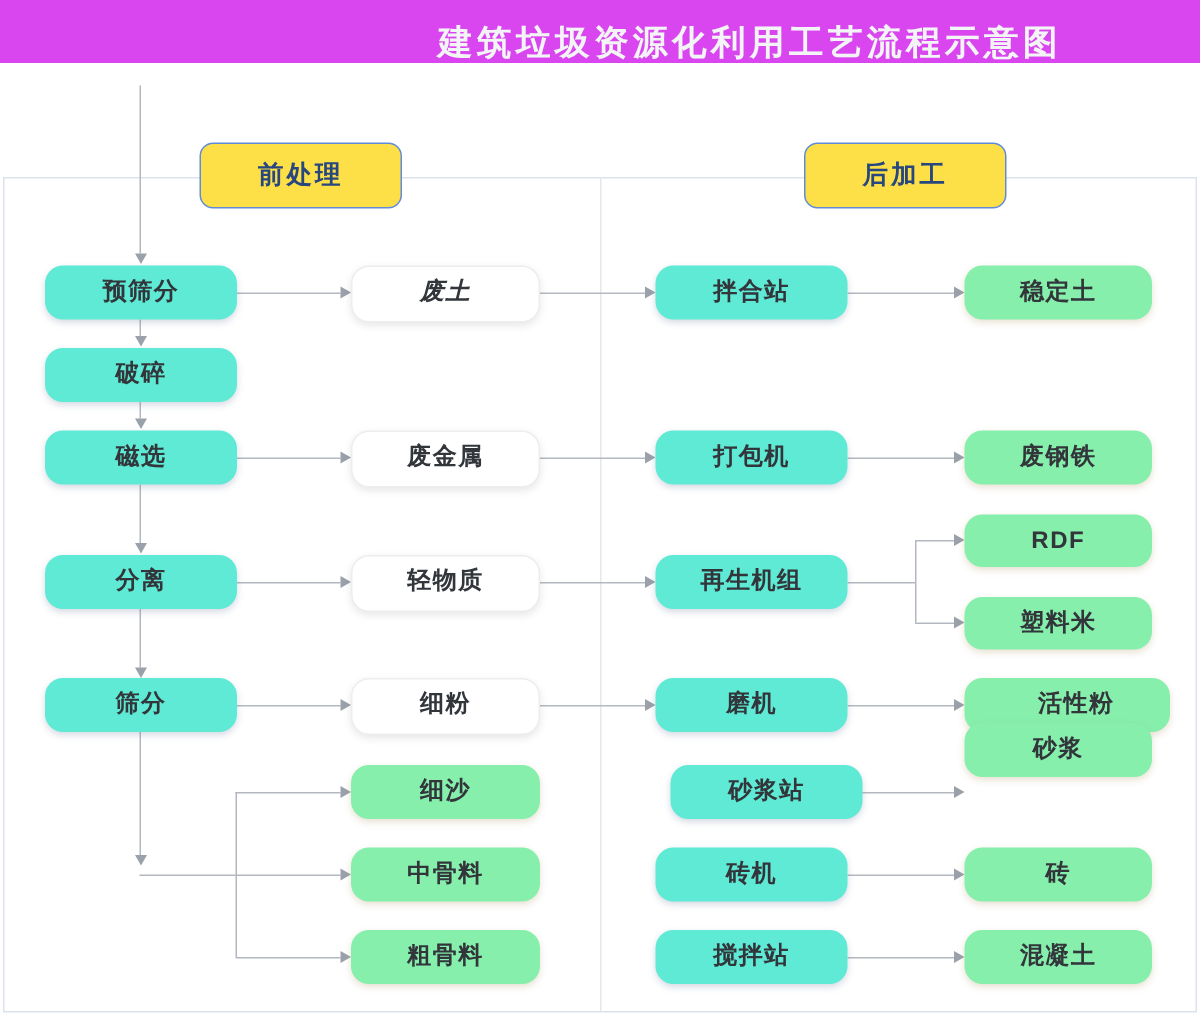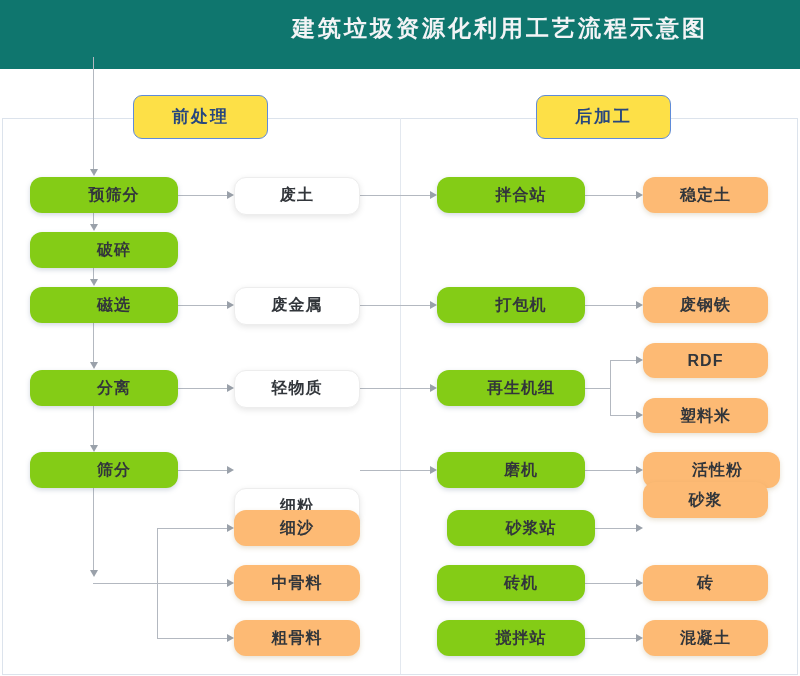--- a/index.html
+++ b/index.html
@@ -1,40 +1,40 @@
 <!DOCTYPE html>
 <html><head>
 <meta charset="utf-8">
 <style>
   html,body { margin:0; padding:0; background:#ffffff; font-family:"Liberation Sans","DejaVu Sans",sans-serif; }
   .stage { position:relative; width:800px; height:676px; background:#ffffff; overflow:hidden; }
 
   
-  .header-bar { position:absolute; left:0; top:0; width:800px; height:69px; background:#0f766e; }
+  .header-bar { position:absolute; left:0; top:0; width:800px; height:42px; background:#d946ef; }
   .title { position:absolute; left:200px; right:0; top:0; height:57px; line-height:57px;
            text-align:center; color:#f3f4f6; font-size:23px; font-weight:bold; letter-spacing:3px; }
   .tab { position:absolute; left:0; top:8px; width:200px; height:49px; background:#a8c5f1;
          border-radius:22px 22px 0 0; color:#ffffff; font-size:18px; font-weight:bold;
          letter-spacing:2px; text-align:center; line-height:49px; z-index:2; }
 
   
   .panel { position:absolute; left:2px; top:118px; width:794px; height:555px;
            border:1px solid #dce3ec; background:#ffffff; }
   .divider { position:absolute; left:400px; top:118px; width:1px; height:556px; background:#e3e8ef; z-index:1; }
 
   
   .seclabel { position:absolute; width:133px; height:42px; line-height:42px; background:#fde047;
               border:1px solid #5f8bd9; border-radius:9px; text-align:center; color:#27477e;
               font-weight:bold; font-size:17px; letter-spacing:2px; z-index:4; }
 
   
   .node { position:absolute; height:36px; line-height:36px; text-align:center; border-radius:12px;
           font-size:16px; color:#32363b; font-weight:600; letter-spacing:1px; z-index:3; }
-  .node.blue   { background:#84cc16; box-shadow:0 2px 5px rgba(100,120,150,.28);padding-left:20px; }
-  .node.yellow { background:#fdba74; box-shadow:0 2px 5px rgba(160,135,80,.25); }
+  .node.blue   { background:#5eead4; box-shadow:0 2px 5px rgba(100,120,150,.28); }
+  .node.yellow { background:#86efac; box-shadow:0 2px 5px rgba(160,135,80,.25); }
   .node.white  { background:#ffffff; border:1px solid #ededed; line-height:34px;
                  box-shadow:0 2px 6px rgba(0,0,0,.10); }
 
   
   .hline { position:absolute; height:1px; background:#b3b8c0; z-index:1; }
   .vline { position:absolute; width:1px;  background:#b3b8c0; z-index:1; }
   .ah-r { position:absolute; width:0; height:0; border-left:7px solid #9aa1aa;
           border-top:4px solid transparent; border-bottom:4px solid transparent; z-index:1; }
   .ah-d { position:absolute; width:0; height:0; border-top:7px solid #9aa1aa;
           border-left:4px solid transparent; border-right:4px solid transparent; z-index:1; }
@@ -53,24 +53,24 @@
 
   <div class="seclabel" style="left:133px;top:95px;">前处理</div>
   <div class="seclabel" style="left:536px;top:95px;">后加工</div>
 
   <div class="node blue" style="left:30px;top:177px;width:128px;">预筛分</div>
   <div class="node blue" style="left:30px;top:232px;width:128px;">破碎</div>
   <div class="node blue" style="left:30px;top:287px;width:128px;">磁选</div>
   <div class="node blue" style="left:30px;top:370px;width:128px;">分离</div>
   <div class="node blue" style="left:30px;top:452px;width:128px;">筛分</div>
 
-  <div class="node white" style="left:234px;top:177px;width:124px;">废土</div>
+  <div class="node white" style="left:234px;top:177px;width:124px;font-style:italic;">废土</div>
   <div class="node white" style="left:234px;top:287px;width:124px;">废金属</div>
   <div class="node white" style="left:234px;top:370px;width:124px;">轻物质</div>
-  <div class="node white" style="left:234px;top:452px;width:124px;margin-top:36px;">细粉</div>
+  <div class="node white" style="left:234px;top:452px;width:124px;">细粉</div>
   <div class="node yellow" style="left:234px;top:510px;width:126px;">细沙</div>
   <div class="node yellow" style="left:234px;top:565px;width:126px;">中骨料</div>
   <div class="node yellow" style="left:234px;top:620px;width:126px;">粗骨料</div>
 
   <div class="node blue" style="left:437px;top:177px;width:128px;text-align:center;">拌合站</div>
   <div class="node blue" style="left:437px;top:287px;width:128px;">打包机</div>
   <div class="node blue" style="left:437px;top:370px;width:128px;">再生机组</div>
   <div class="node blue" style="left:437px;top:452px;width:128px;">磨机</div>
   <div class="node blue" style="left:447px;top:510px;width:128px;">砂浆站</div>
   <div class="node blue" style="left:437px;top:565px;width:128px;">砖机</div>

